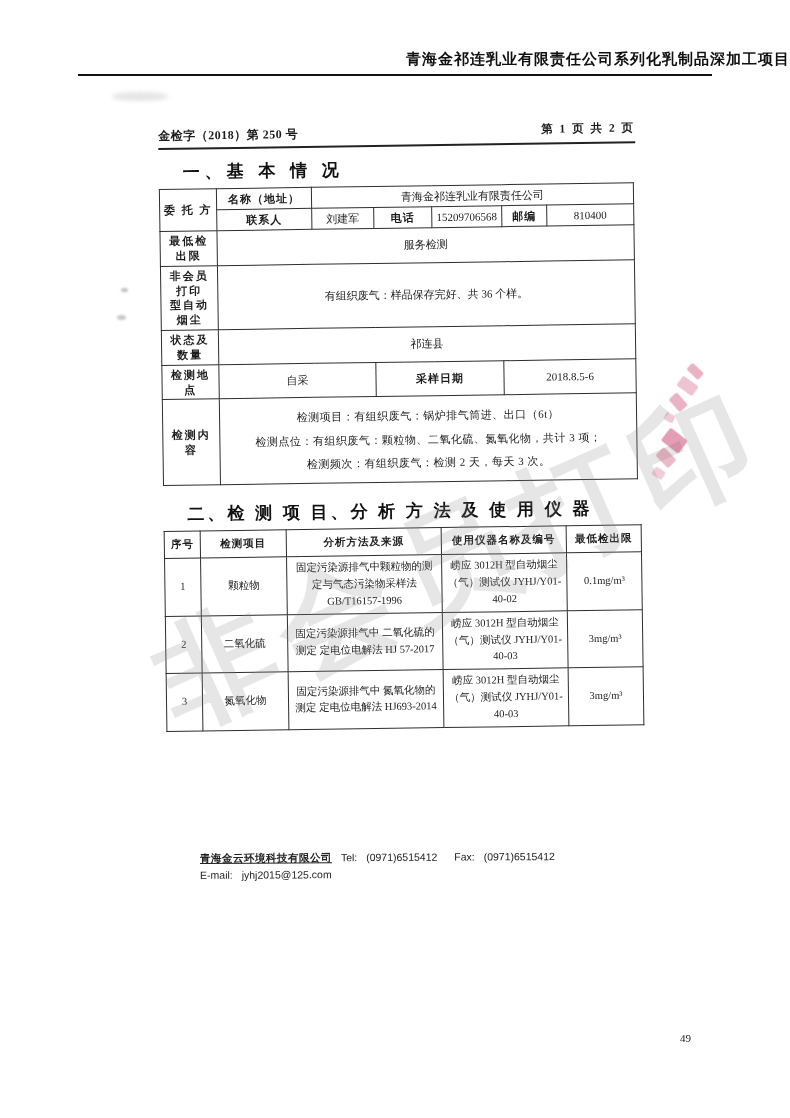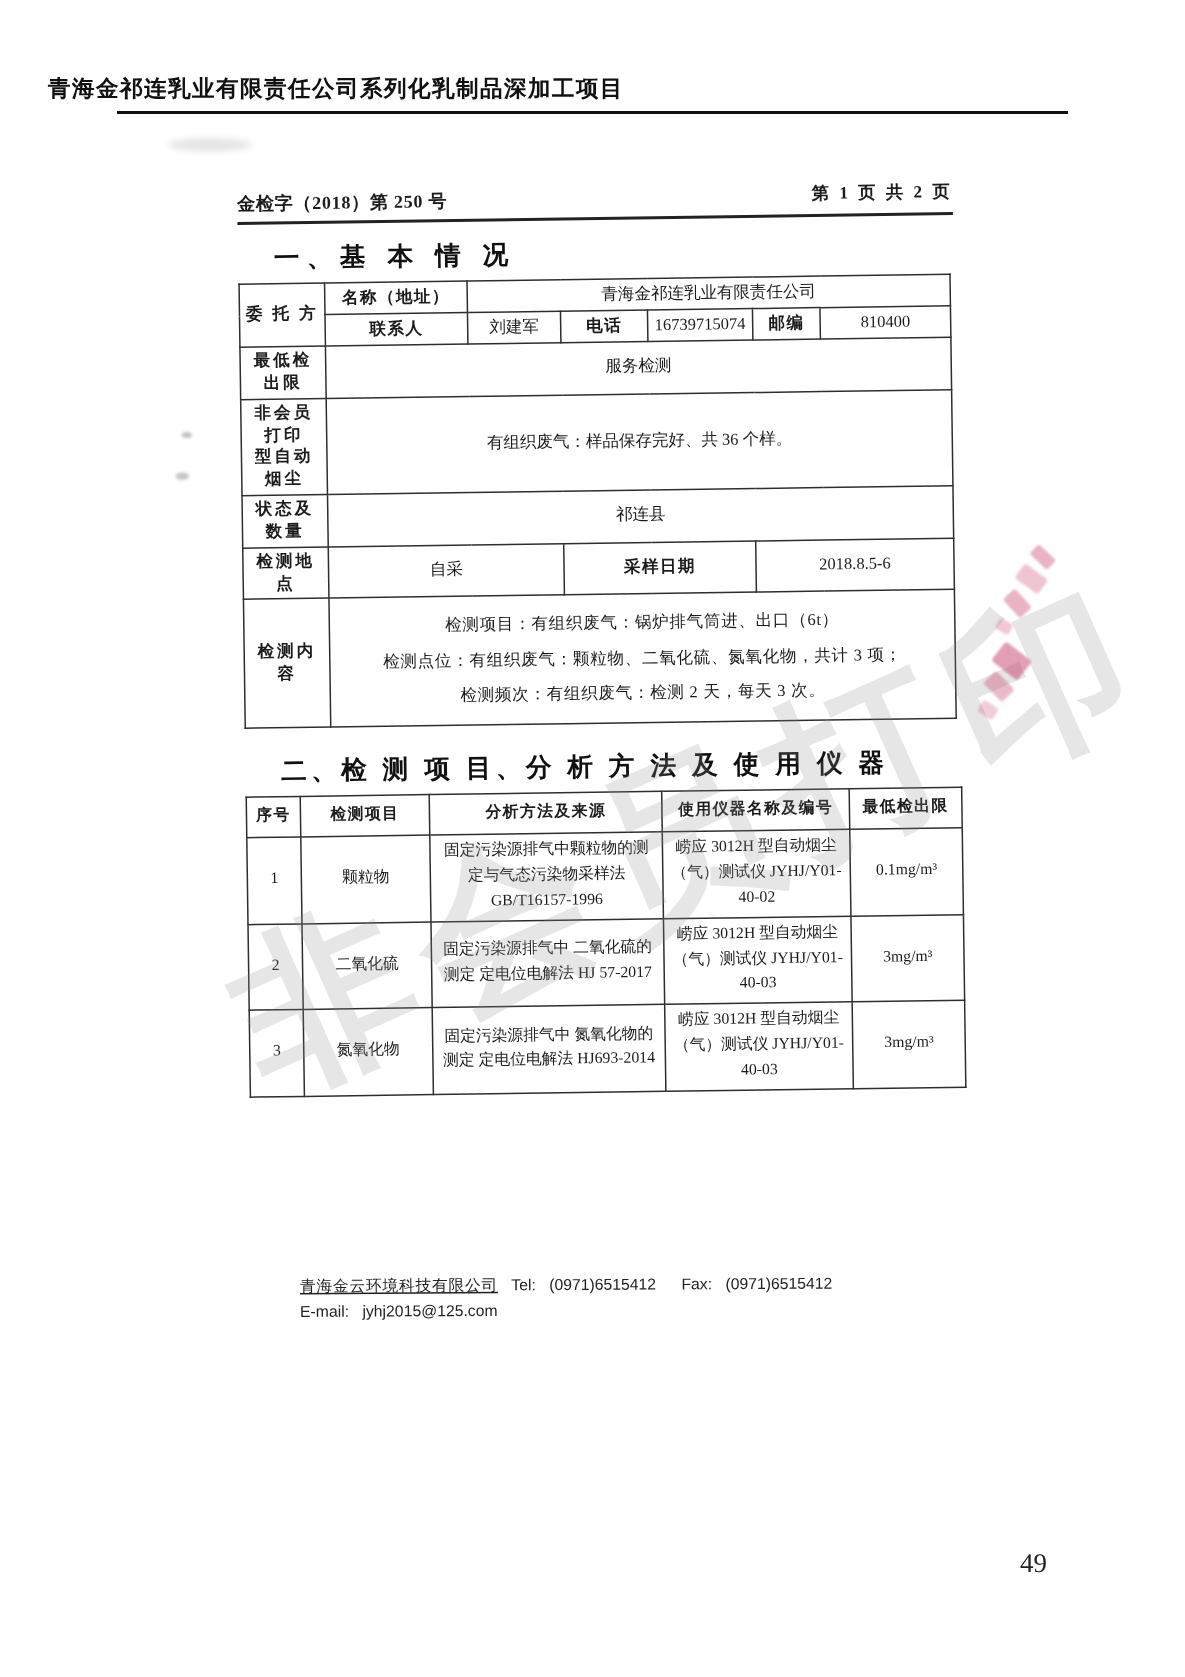--- a/index.html
+++ b/index.html
@@ -11,27 +11,26 @@
     background: #ffffff;
     overflow: hidden;
     font-family: "Liberation Serif", serif;
     color: #1c1c1c;
   }
 
   
   .doc-title {
     position: absolute;
     top: 50px; left: 0; width: 100%;
-    text-align: left;
+    text-align: right;
     font-family: "Liberation Sans", sans-serif;
     font-weight: bold;
     font-size: 15px;
     letter-spacing: 1px;
     color: #111;
-    padding-left: 32px;
   }
   .title-rule {
     position: absolute;
     top: 74px; left: 78px;
     width: 634px; height: 2px;
     background: #111;
   }
 
   
   .scan-body {
@@ -162,31 +161,31 @@
   .footer {
     position: absolute;
     left: 200px; top: 849px;
     font-family: "Liberation Sans", sans-serif;
     font-size: 10.5px;
     color: #222;
     transform: rotate(-0.3deg);
     line-height: 1.65;
   }
   .footer .company {
-    font-weight: normal;
+    font-weight: bold;
     text-decoration: underline;
     letter-spacing: 0.5px;
   }
   .footer .gap { display: inline-block; width: 14px; }
   .footer .gap-sm { display: inline-block; width: 6px; }
 
   .page-number {
     position: absolute;
     left: 680px; top: 1032px;
-    font-size: 18px;
+    font-size: 11px;
     color: #222;
   }
 
   
   .smudge { position: absolute; background: rgba(0,0,0,0.10); filter: blur(2px); border-radius: 50%; pointer-events: none; }
   .smudge.a { left: 112px; top: 92px; width: 56px; height: 9px; }
   .smudge.b { left: 121px; top: 288px; width: 7px; height: 4px; background: rgba(0,0,0,0.25); filter: blur(1px); }
   .smudge.c { left: 117px; top: 315px; width: 9px; height: 5px; background: rgba(0,0,0,0.22); filter: blur(1px); }
 </style>
 </head>
@@ -235,21 +234,21 @@
       <tbody>
           <tr style="height:21px;">
         <td class="lbl" rowspan="2">委 托 方</td>
         <td class="sub-lbl">名称（地址）</td>
         <td colspan="5">青海金祁连乳业有限责任公司</td>
       </tr>
       <tr style="height:21px;">
         <td class="sub-lbl">联系人</td>
         <td>刘建军</td>
         <td class="sub-lbl">电话</td>
-        <td>16739715074</td>
+        <td>15209706568</td>
         <td class="sub-lbl">邮编</td>
         <td>810400</td>
       </tr>
       <tr style="height:22px;">
         <td class="lbl">最低检出限</td>
         <td colspan="6">服务检测</td>
       </tr>
       <tr style="height:43px;">
         <td class="lbl">
           <div>非会员打印</div>

